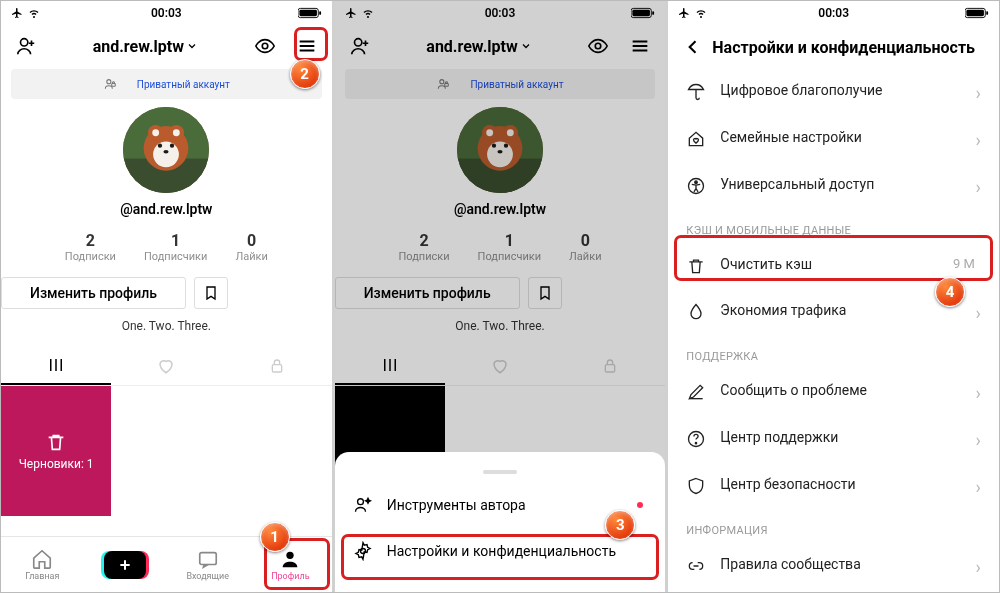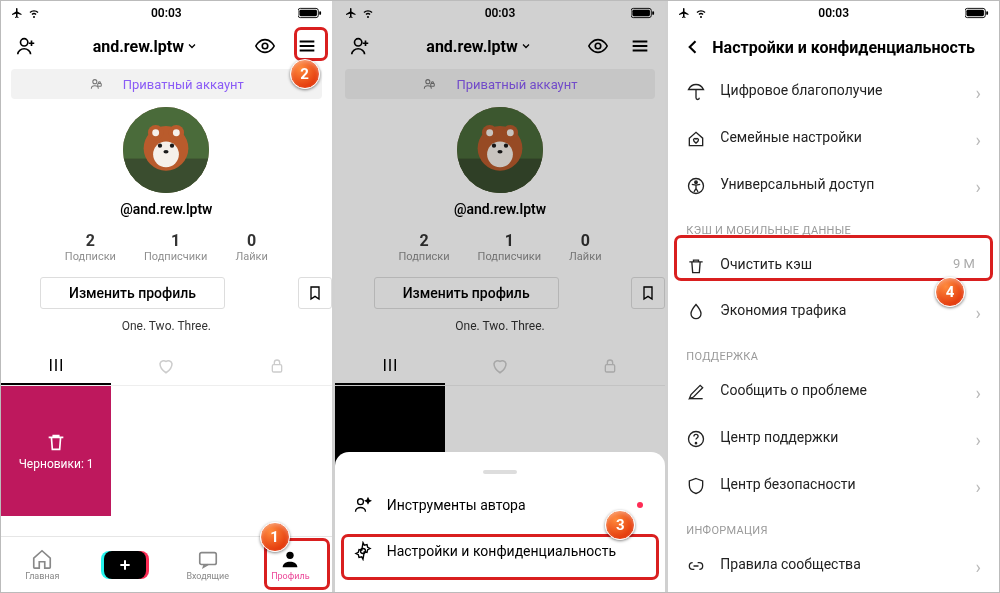--- a/index.html
+++ b/index.html
@@ -41,35 +41,35 @@
   }
   .icon-btn { width:30px; height:30px; display:flex;align-items:center;justify-content:center; }
   .topnav .title {
     flex:1; text-align:center; font-weight:700; font-size:16px;
     display:flex; align-items:center; justify-content:center; gap:2px;
   }
   .private-banner {
     margin: 2px 10px 8px; height:30px;
     background:#f2f2f2; border-radius:4px;
     display:flex;align-items:center;justify-content:center; gap:20px;
-    font-size:13px; color:#8b5cf6;
+    font-size:10px; color:#1d4ed8;
   }
   .dimmer { position:absolute; inset:0; background:rgba(0,0,0,0.18); }
   
   .avatar-wrap { display:flex; flex-direction:column; align-items:center; }
   .avatar {
     width:86px; height:86px; border-radius:50%; background:#7a5c40;
     overflow:hidden; position:relative;
   }
   .handle { margin-top:8px; font-size:14px; font-weight:600;}
   .stats { display:flex; justify-content:center; gap:28px; margin-top:14px;}
   .stat { text-align:center; color:#333;}
   .stat .num { font-size:16px; font-weight:700;}
   .stat .lbl { font-size:11px; color:#8f8f8f;}
-  .btn-row { display:flex; justify-content:space-between; gap:8px; margin-top:14px;padding-left:39px;}
+  .btn-row { display:flex; justify-content:flex-start; gap:8px; margin-top:14px;}
   .edit-profile { border:1px solid #ddd; padding:7px 28px; font-size:14px; font-weight:500; border-radius:3px;}
   .bookmark-btn { border:1px solid #ddd; width:34px; display:flex;align-items:center;justify-content:center; border-radius:3px;}
   .bio { text-align:center; font-size:12px; color:#333; margin-top:10px;}
 
   .tabs { display:flex; border-bottom:1px solid #eee; margin-top:14px;}
   .tab { flex:1; height:38px; display:flex;align-items:center;justify-content:center; color:#bbb;}
   .tab.active { color:#000; border-bottom:2px solid #000;}
   .grid-row { display:flex;}
   .draft-tile {
     width:33.333%; aspect-ratio:1/1.18; background:#be185d;

